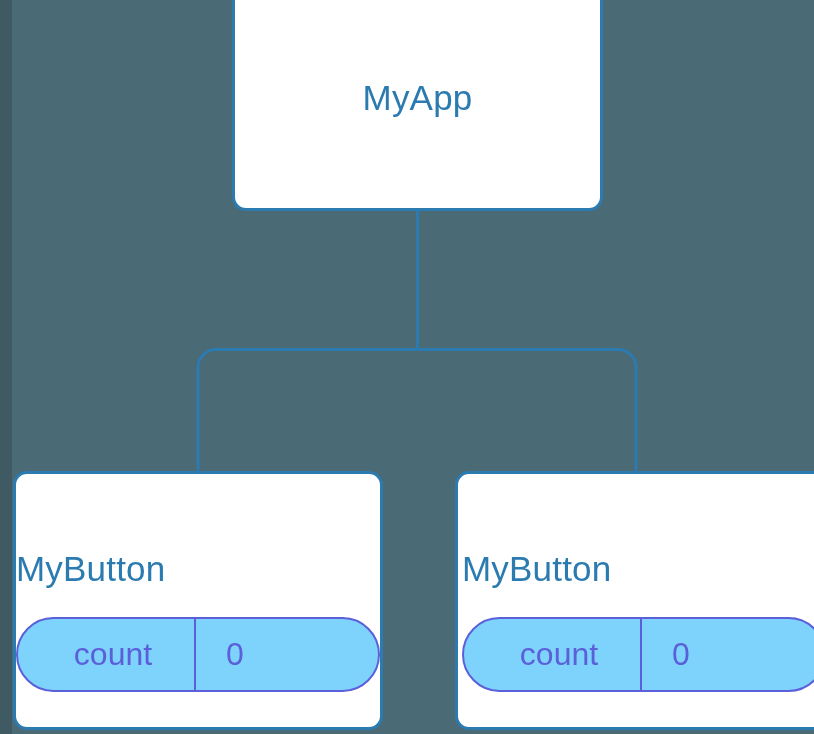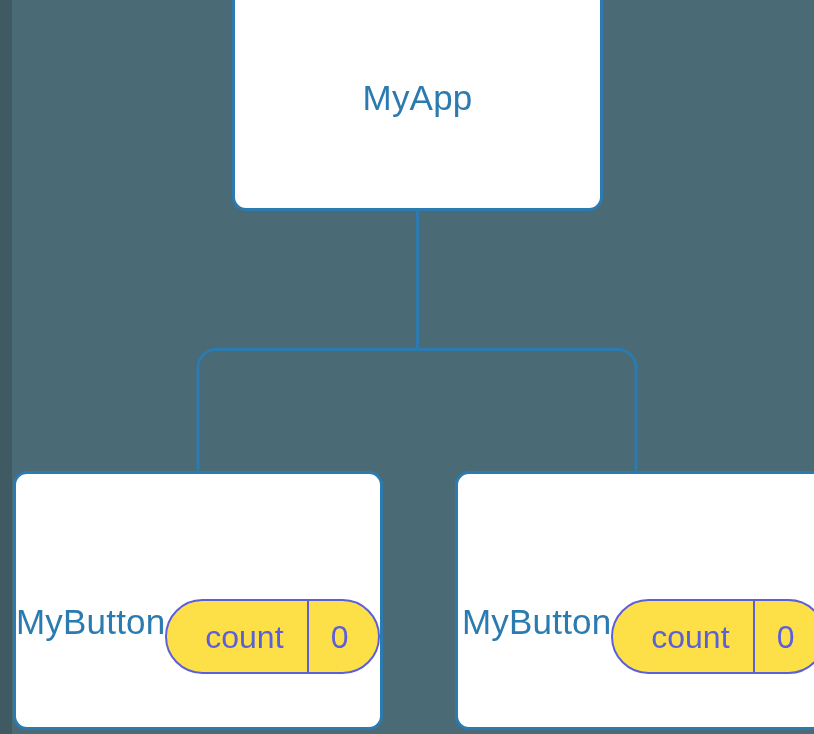--- a/index.html
+++ b/index.html
@@ -68,41 +68,40 @@
   }
   #node-child-1 {
     left: 443px;
     top: 471px;
     width: 374px;
     height: 259px;
   }
 
   .child-inner {
     display: flex;
-    flex-direction: row;
-    align-items: center;
+    flex-direction: column;
     justify-content: flex-start;
     padding-top: 41px;
     width: 100%;
     box-sizing: border-box;
   }
   #node-child-1 .child-inner {
     padding-left: 4px;
   }
 
   
   .state-pill {
     margin-top: 31px;
     display: flex;
     align-items: stretch;
     height: 75px;
     box-sizing: border-box;
     border: 2px solid #5b5fd9;
     border-radius: 48px;
-    background: #fde047;
+    background: #7dd3fc;
     overflow: hidden;
   }
   .pill-key {
     display: flex;
     align-items: center;
     justify-content: center;
     width: 176px;
     box-sizing: border-box;
     color: #5b5fd9;
     font-size: 32px;

